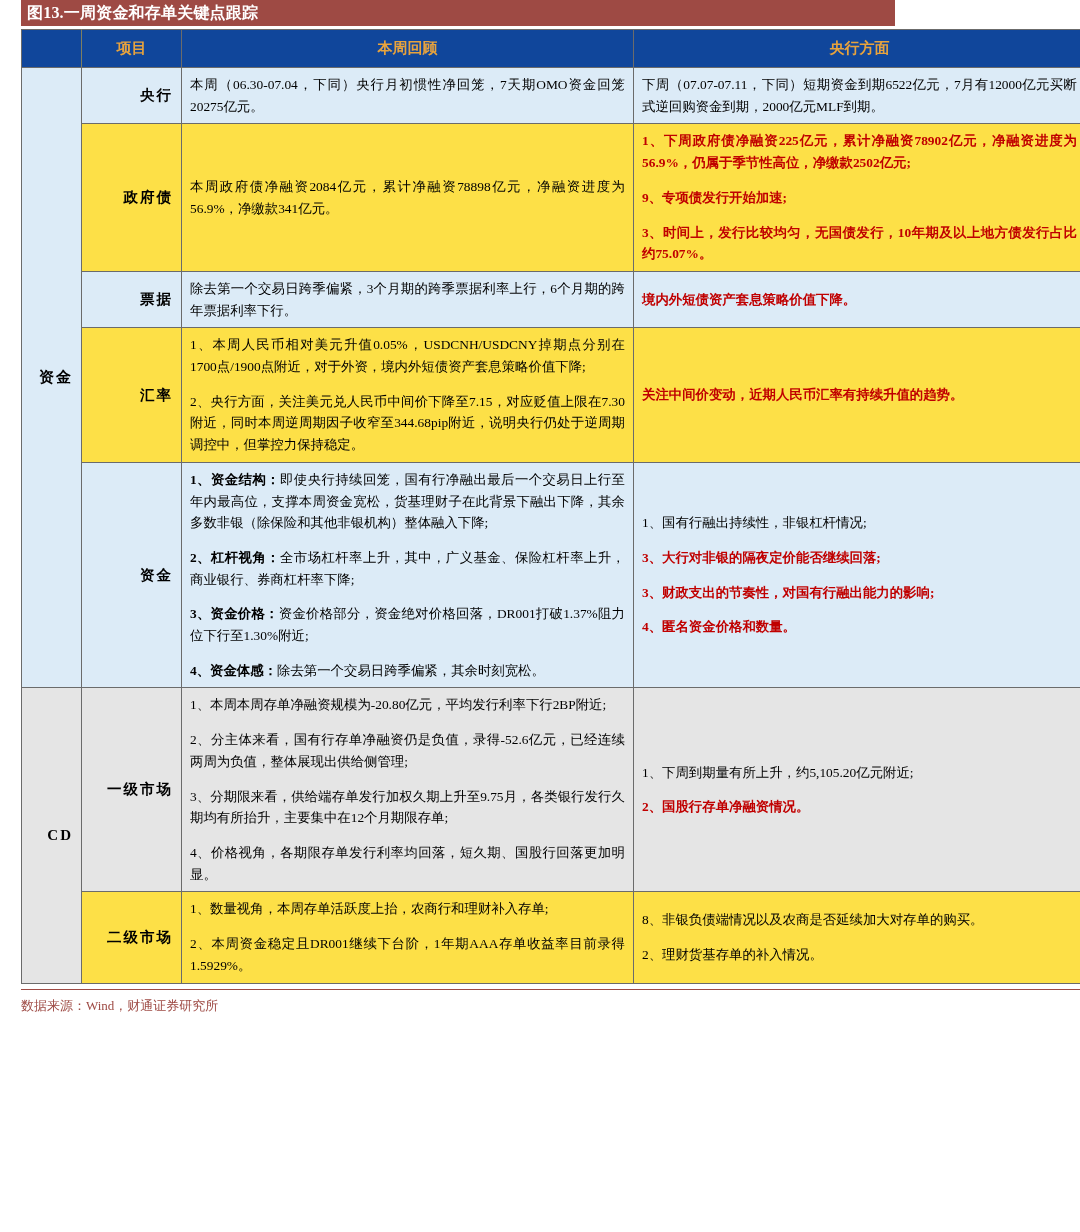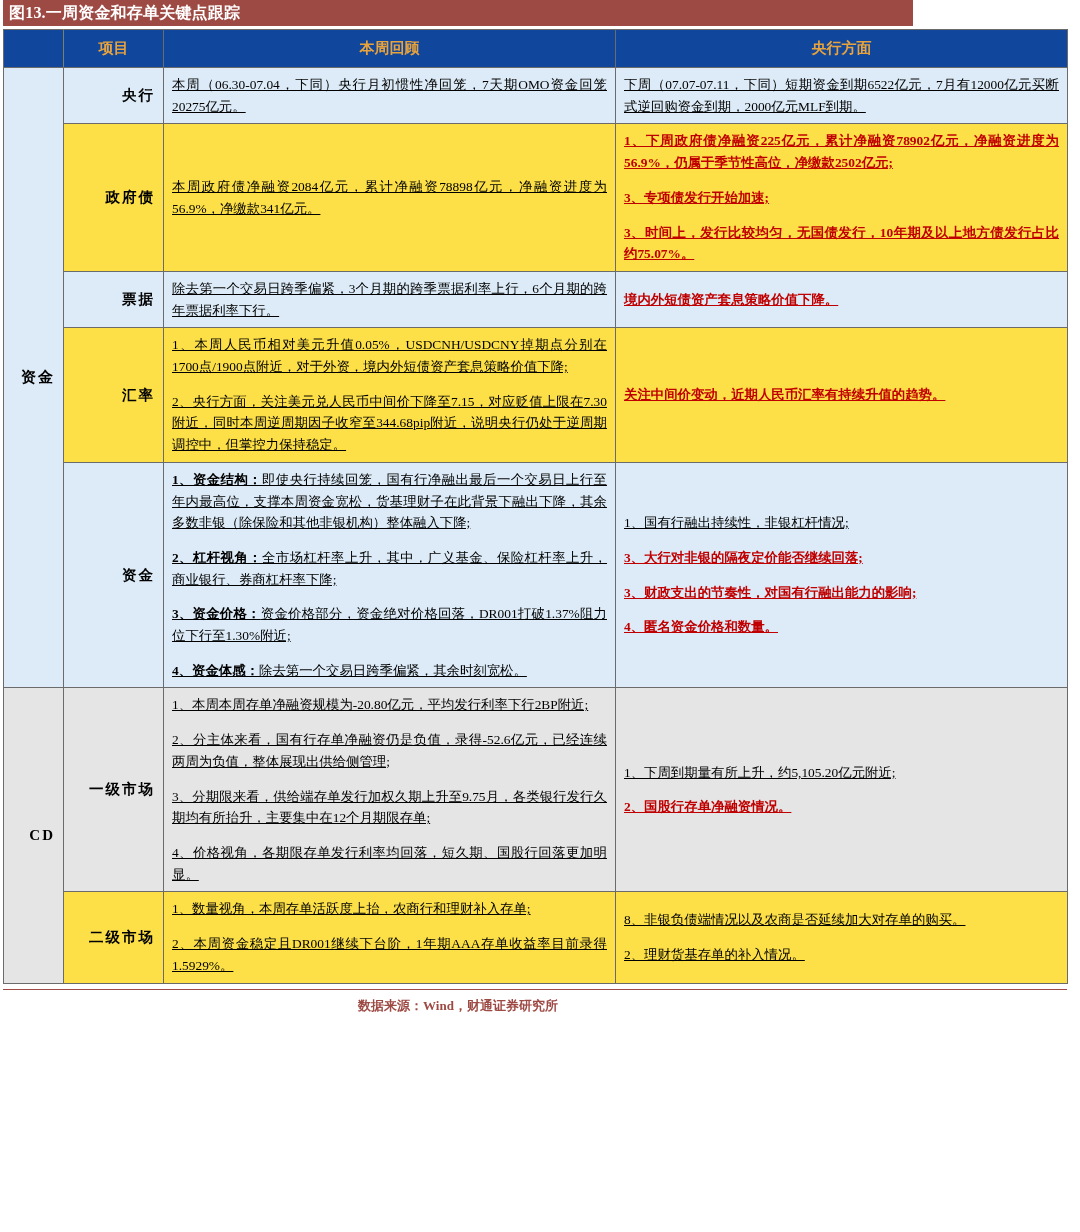--- a/index.html
+++ b/index.html
@@ -13,21 +13,21 @@
     height: 1232px;
     font-family: "Liberation Serif", "DejaVu Serif", serif;
     color: #000000;
     overflow: hidden;
   }
   #page {
     position: relative;
     width: 916px;
     height: 1232px;
     box-sizing: border-box;
-    padding: 0 3px;
+    padding: 0 21px;
   }
 
   
   .fig-title {
     height: 26px;
     background: #9E4A44;
     color: #ffffff;
     font-size: 16px;
     font-weight: bold;
     line-height: 26px;
@@ -83,21 +83,20 @@
   
   td.body {
     font-size: 13.4px;
     line-height: 1.62;
     text-align: justify;
     text-justify: inter-ideograph;
     vertical-align: middle;
   }
   td.body p {
     margin: 0 0 13px 0;
-    text-decoration: underline;
   }
   td.body p:last-child { margin-bottom: 0; }
   td.body p.tight { margin-bottom: 0; }
 
   
   .tint-blue { background: #DCEBF7; }
   .tint-white{ background: #fde047; }
   .tint-grey { background: #e5e5e5; }
 
   .red {
@@ -108,24 +107,23 @@
 
   
   .src-rule {
     border-top: 1px solid #9E4A44;
     margin-top: 5px;
     width: 1064px;
   }
   .source {
     color: #9E4A44;
     font-size: 13px;
-    font-weight: bold;
+    font-weight: normal;
     padding-top: 7px;
     white-space: nowrap;
-    text-align: center;
   }
 </style>
 </head>
 <body>
 
 <div id="page">
 
   <div class="fig-title">图13.一周资金和存单关键点跟踪</div>
 
   <table class="keytable">
@@ -156,21 +154,21 @@
         </td>
       </tr>
 
       <tr>
         <td class="item tint-white">政府债</td>
         <td class="body tint-white">
           <p class="tight">本周政府债净融资2084亿元，累计净融资78898亿元，净融资进度为56.9%，净缴款341亿元。</p>
         </td>
         <td class="body tint-white">
           <p class="red">1、下周政府债净融资225亿元，累计净融资78902亿元，净融资进度为56.9%，仍属于季节性高位，净缴款2502亿元;</p>
-          <p class="red">3、专项债发行开始加速;</p>
+          <p class="red">9、专项债发行开始加速;</p>
           <p class="red tight">3、时间上，发行比较均匀，无国债发行，10年期及以上地方债发行占比约75.07%。</p>
         </td>
       </tr>
 
       <tr>
         <td class="item tint-blue">票据</td>
         <td class="body tint-blue">
           <p class="tight">除去第一个交易日跨季偏紧，3个月期的跨季票据利率上行，6个月期的跨年票据利率下行。</p>
         </td>
         <td class="body tint-blue">

